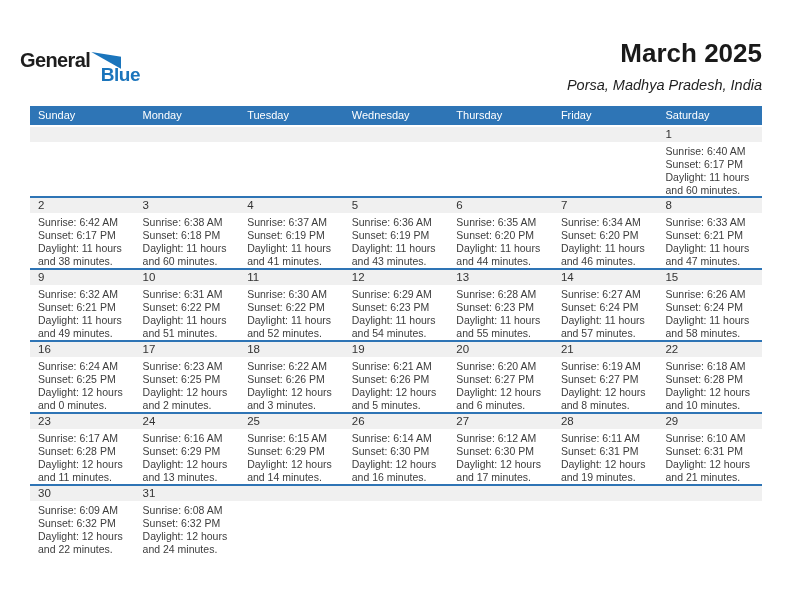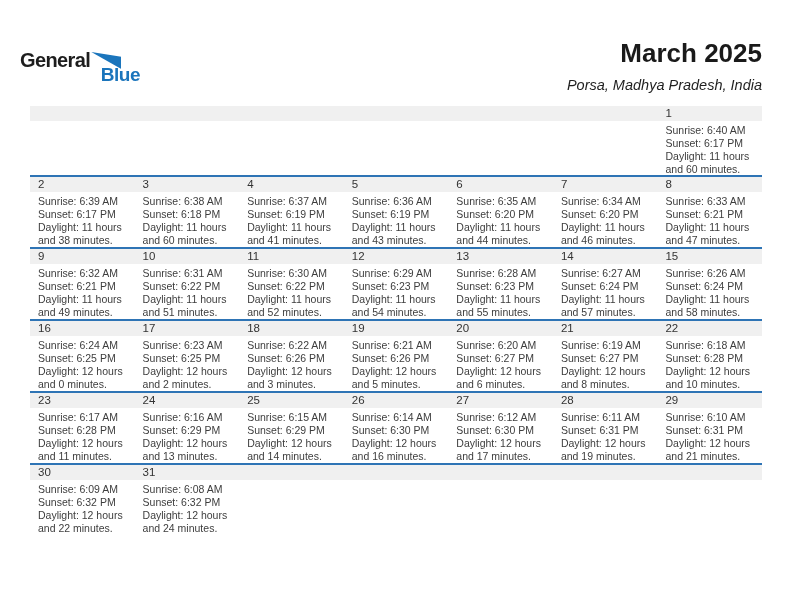--- a/index.html
+++ b/index.html
@@ -43,20 +43,29 @@
       <span class="logo-general">General</span>
       <span class="logo-tri"></span>
     </div>
     <div class="logo-blue">Blue</div>
   </div>
 
   <div class="title">March 2025</div>
   <div class="subtitle">Porsa, Madhya Pradesh, India</div>
 
   <div class="cal">
+    <div class="cal-head" id="calHead">
+        <div class="hcell">Sunday</div>
+        <div class="hcell">Monday</div>
+        <div class="hcell">Tuesday</div>
+        <div class="hcell">Wednesday</div>
+        <div class="hcell">Thursday</div>
+        <div class="hcell">Friday</div>
+        <div class="hcell">Saturday</div>
+      </div>
     <div id="calBody">
         <div class="week">
           <div class="cell">
             <div class="num"></div>
           </div>
           <div class="cell">
             <div class="num"></div>
           </div>
           <div class="cell">
             <div class="num"></div>
@@ -77,21 +86,21 @@
               <div>Sunset: 6:17 PM</div>
               <div>Daylight: 11 hours</div>
               <div>and 60 minutes.</div>
             </div>
           </div>
         </div>
         <div class="week">
           <div class="cell">
             <div class="num">2</div>
             <div class="lines">
-              <div>Sunrise: 6:39 AM</div>
+              <div>Sunrise: 6:42 AM</div>
               <div>Sunset: 6:17 PM</div>
               <div>Daylight: 11 hours</div>
               <div>and 38 minutes.</div>
             </div>
           </div>
           <div class="cell">
             <div class="num">3</div>
             <div class="lines">
               <div>Sunrise: 6:38 AM</div>
               <div>Sunset: 6:18 PM</div>

